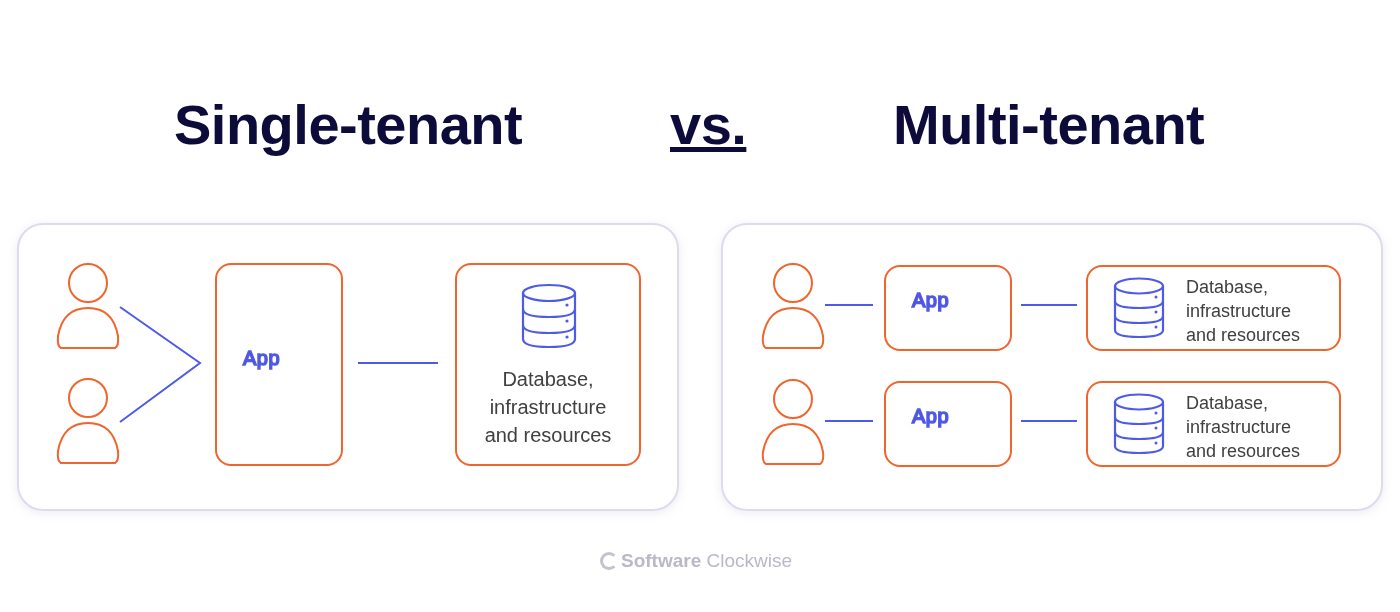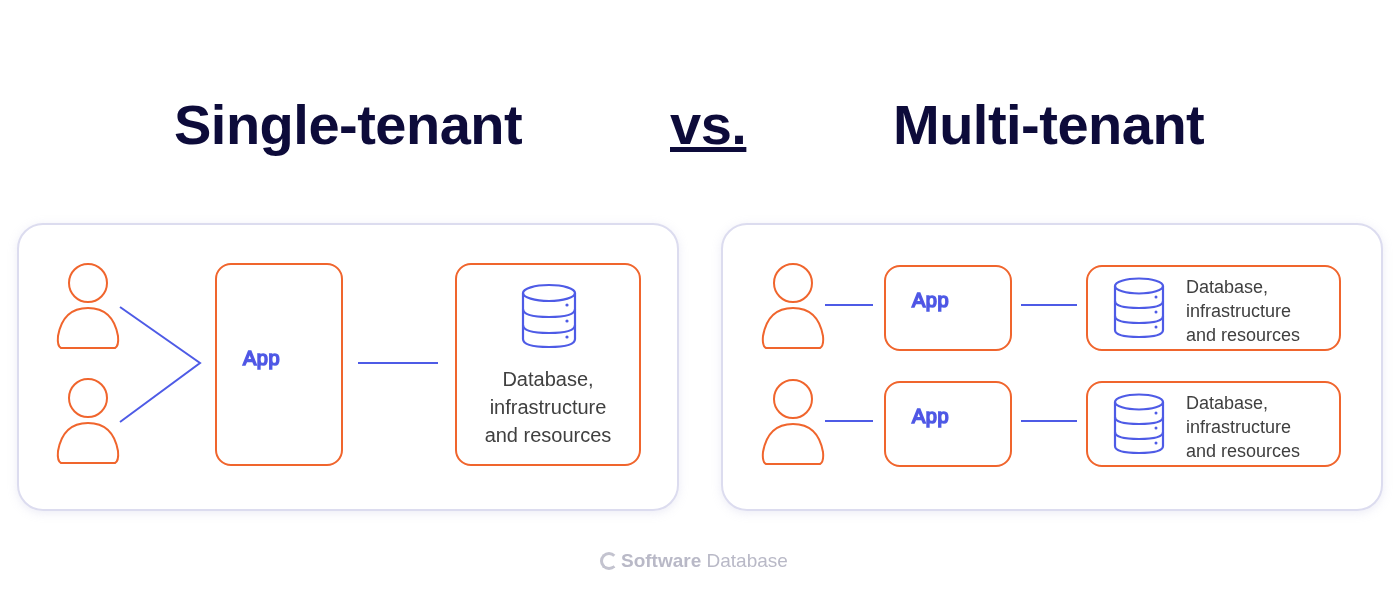--- a/index.html
+++ b/index.html
@@ -109,14 +109,14 @@
     <circle cx="43" cy="50" r="1.5" fill="#4e5be6"></circle>
   </svg>
   <div class="db-label db-label-sm" style="left:98px; top:8px;">
     <div>Database,</div>
     <div>infrastructure</div>
     <div>and resources</div>
   </div>
 </div>
 
 <div class="footer">
-  <span style="display:inline-block; width:18px; height:18px; border:3px solid #c3c3cf; border-right-color:transparent; border-radius:50%; vertical-align:-3px; margin-right:3px;"></span><b>Software</b> <span>Database</span>
+  <span style="display:inline-block; width:18px; height:18px; border:3px solid #c3c3cf; border-right-color:transparent; border-radius:50%; vertical-align:-3px; margin-right:3px;"></span><b>Software</b> <span>Clockwise</span>
 </div>
 
 </body></html>

